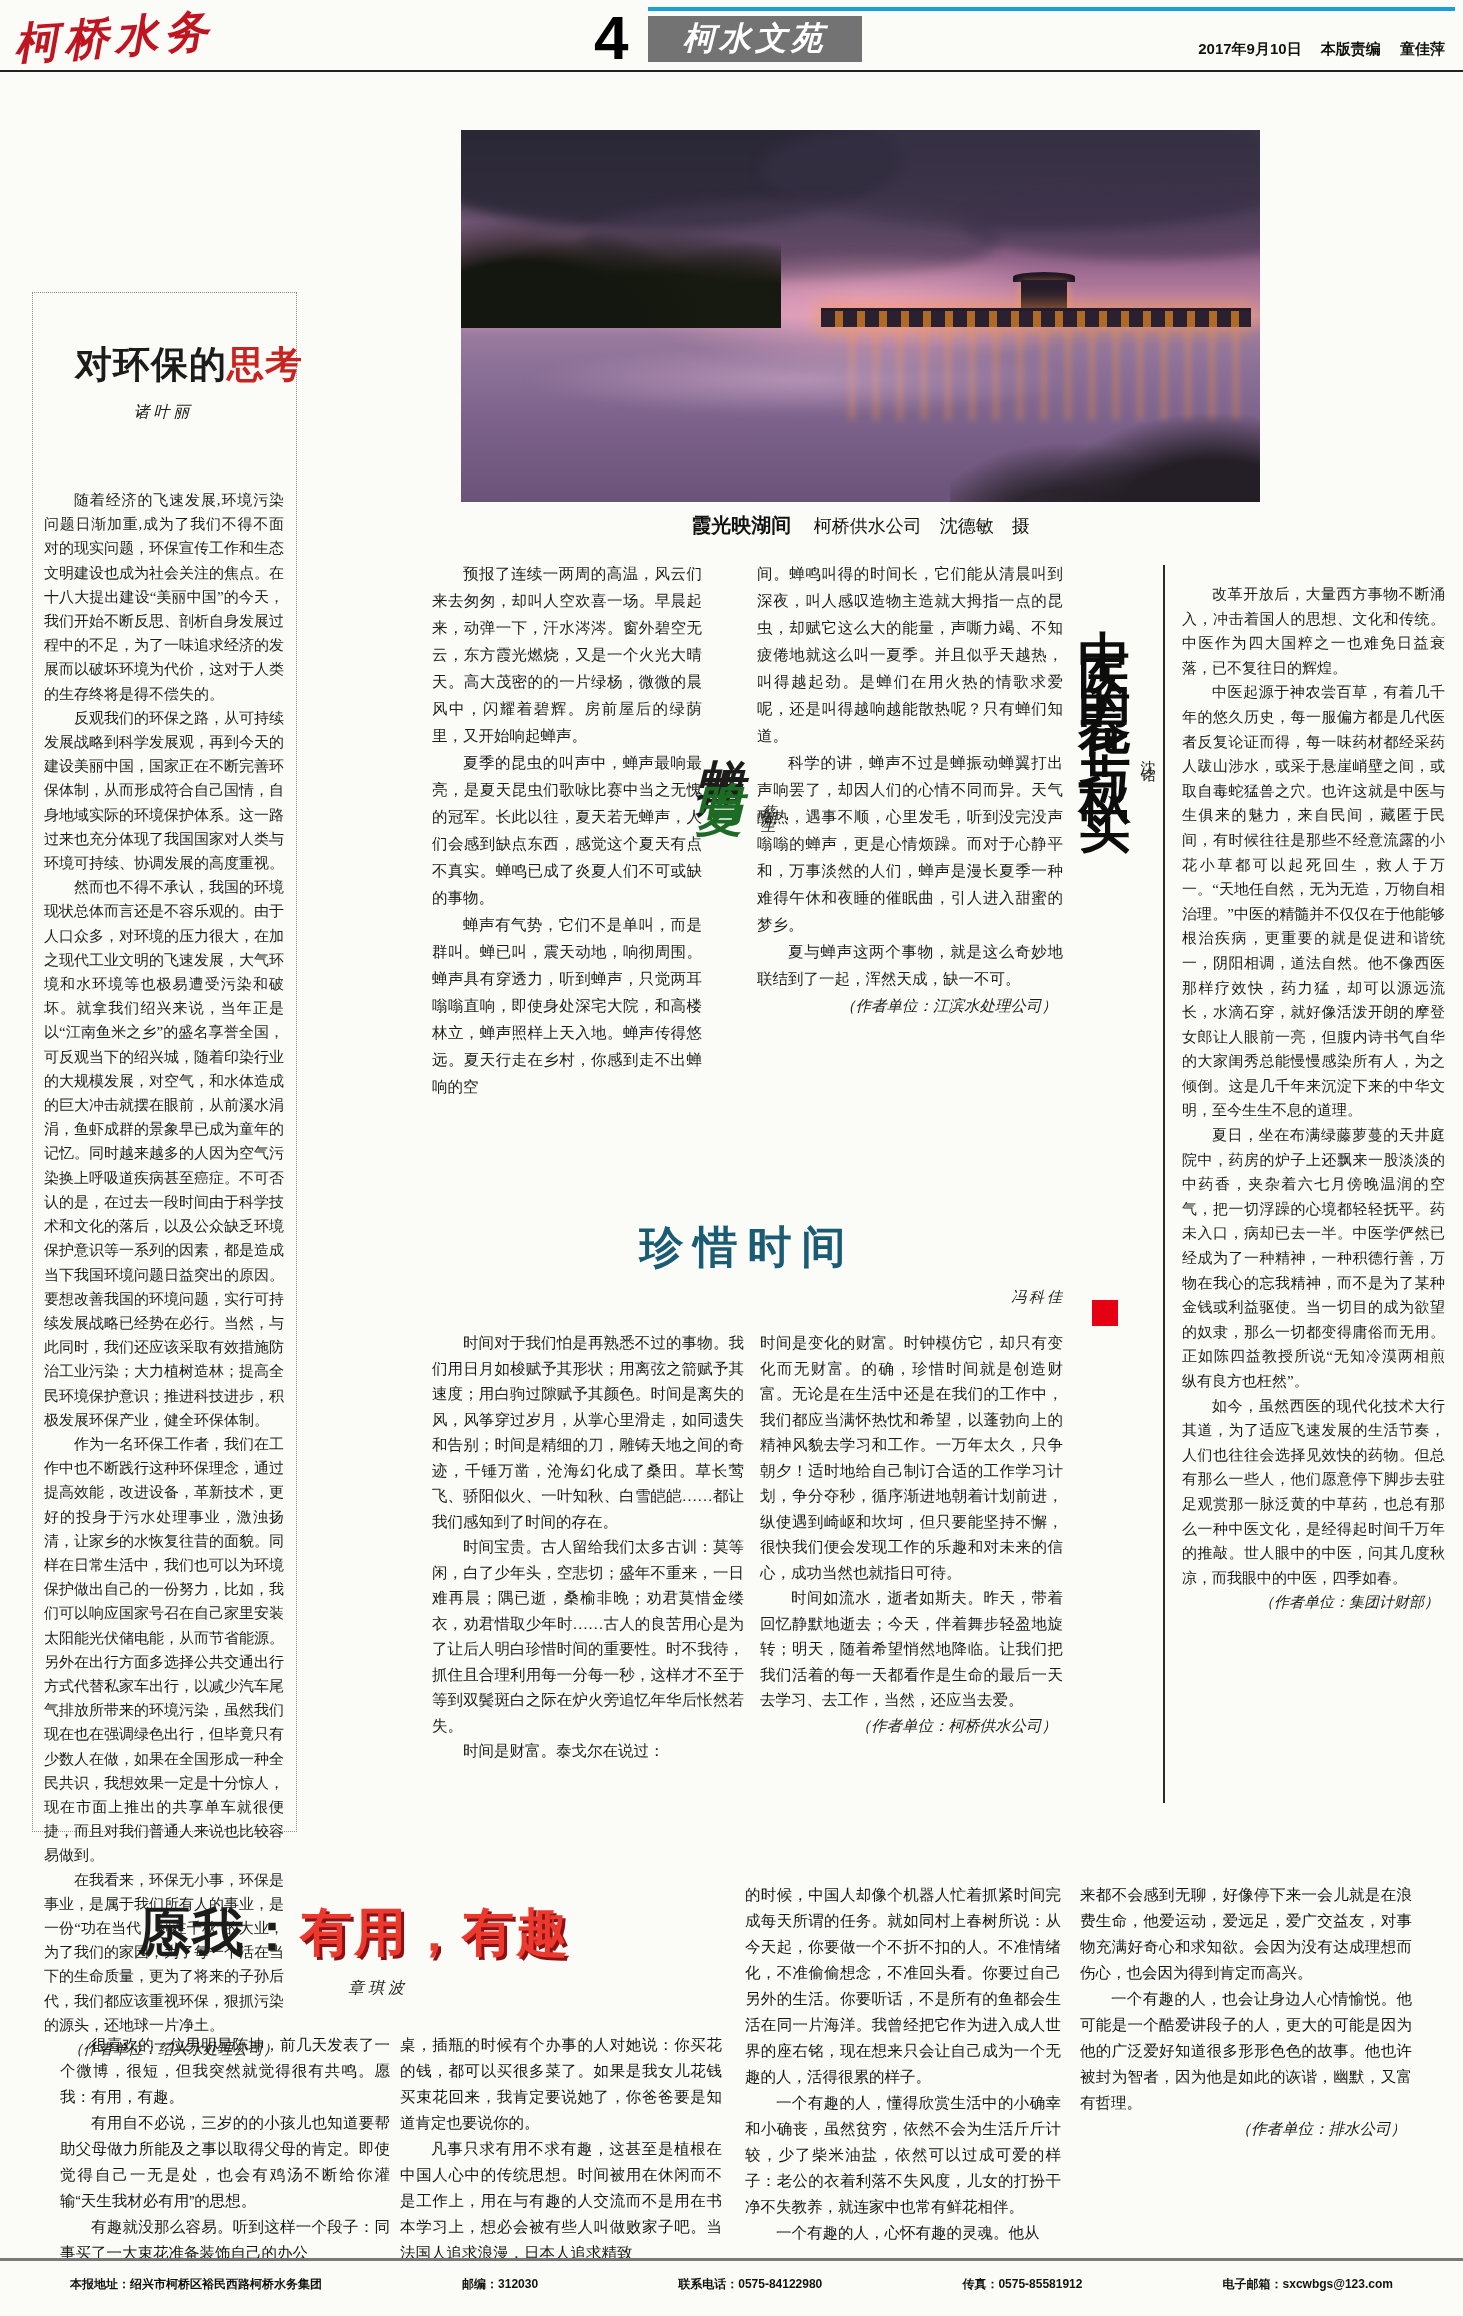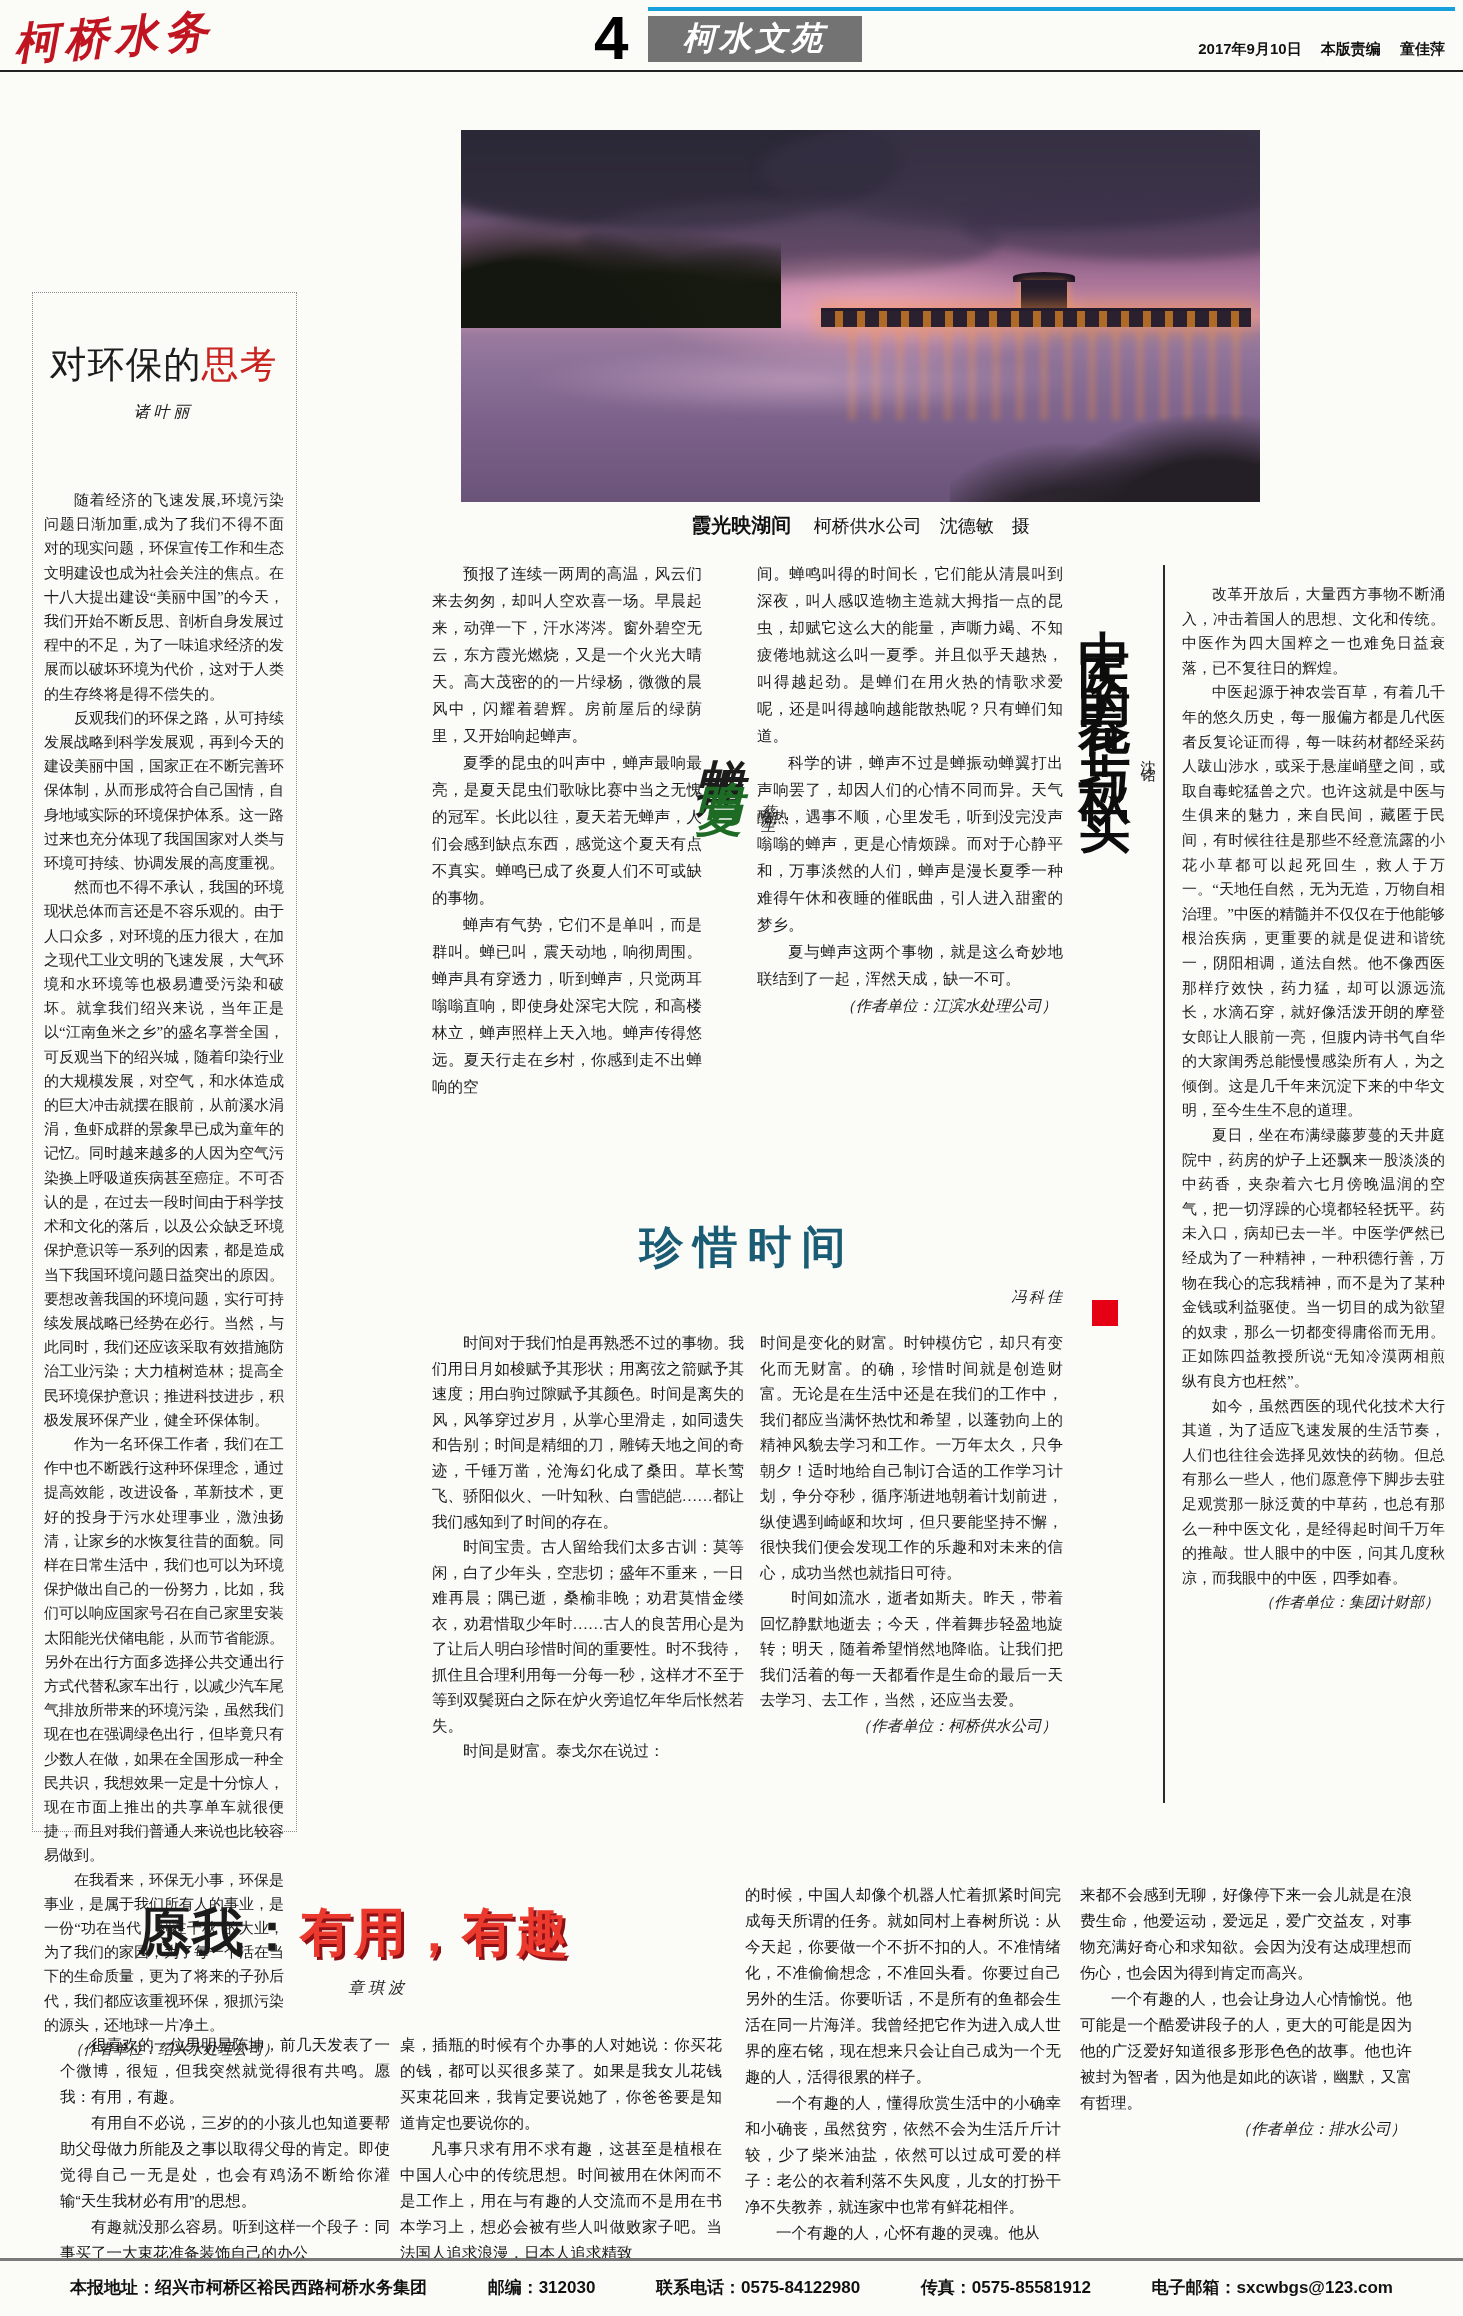--- a/index.html
+++ b/index.html
@@ -51,21 +51,21 @@
   .photo-caption{left:461px;top:512px;width:799px;text-align:center;font-size:18px;color:#111;}
   .photo-caption b{font-size:20px;font-family:"Liberation Sans",sans-serif;}
 
   
   .col p{margin:0;text-indent:2em;text-align:justify;}
   .col p.noind{text-indent:0;}
   .col .source{text-indent:0;text-align:right;font-style:italic;padding-right:6px;}
 
   
   .env-box{left:32px;top:292px;width:263px;height:1538px;border:1px dotted #8a8a8a;background:#fbfbf8;}
-  .env-title{left:32px;top:340px;width:263px;text-align:center;font-size:37px;font-weight:normal;letter-spacing:1px;}
+  .env-title{left:40px;top:340px;width:263px;text-align:right;font-size:37px;font-weight:bold;letter-spacing:1px;}
   .env-title .red{color:#c9231f;}
   .env-author{left:32px;top:402px;width:263px;text-align:center;font-size:16px;letter-spacing:4px;font-style:italic;}
   .env-text{left:44px;top:488px;width:240px;font-size:15px;line-height:24.2px;}
 
   
   .cic-col1{left:432px;top:560px;width:270px;font-size:15.5px;line-height:27px;}
   .cic-col2{left:757px;top:560px;width:306px;font-size:15.5px;line-height:27px;}
   .cic-col2 p:first-child{text-indent:0;}
   .cic-title{left:688px;top:722px;height:420px;writing-mode:vertical-rl;font-size:46px;font-weight:bold;
              letter-spacing:12px;font-style:italic;}
@@ -97,21 +97,21 @@
   .wish-c1{left:60px;top:2032px;width:330px;}
   .wish-c2{left:400px;top:2032px;width:322px;}
   .wish-c3{left:745px;top:1882px;width:316px;}
   .wish-c4{left:1080px;top:1882px;width:332px;}
   .wish-c2 p:first-child,.wish-c3 p:first-child,.wish-c4 p:first-child{text-indent:0;}
   .wish-col .source{font-family:"Liberation Serif",serif;}
 
   
   .footer-rule{left:0;top:2258px;width:1463px;height:3px;background:#7a7a7a;}
   .footer{left:0;top:2276px;width:1463px;padding:0 70px;box-sizing:border-box;
-          display:flex;justify-content:space-between;font-size:17px;font-weight:bold;
+          display:flex;justify-content:space-between;font-size:12px;font-weight:bold;
           font-family:"Liberation Sans",sans-serif;color:#111;}
 </style>
 </head>
 <body>
 
 <div class="page">
 
   <div class="abs masthead">柯桥水务</div>
   <div class="abs blue-rule"></div>
   <div class="abs pageno">4</div>

